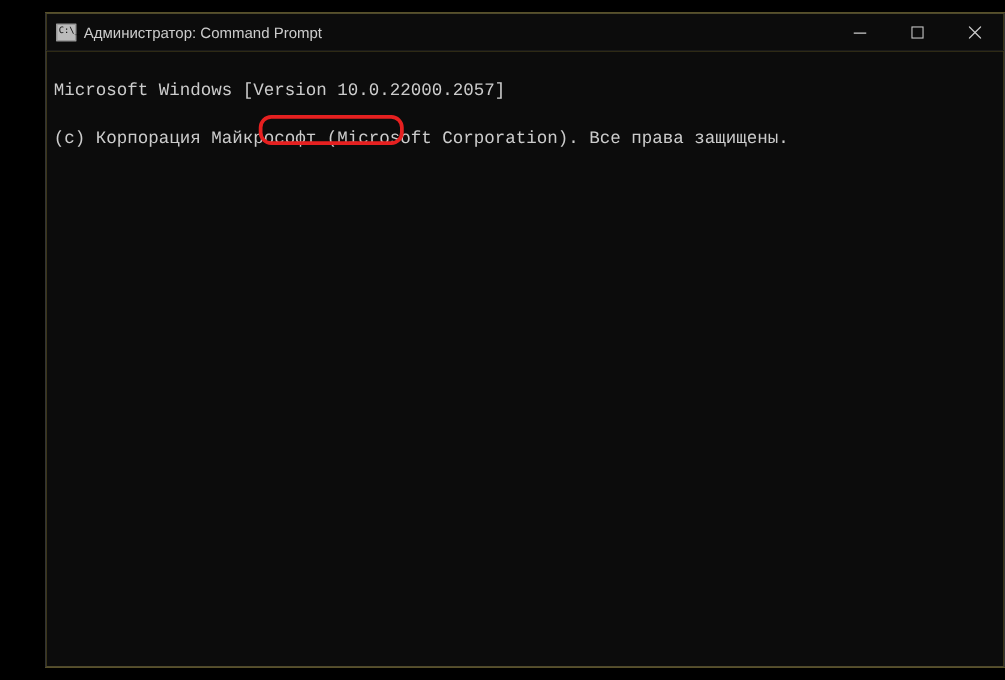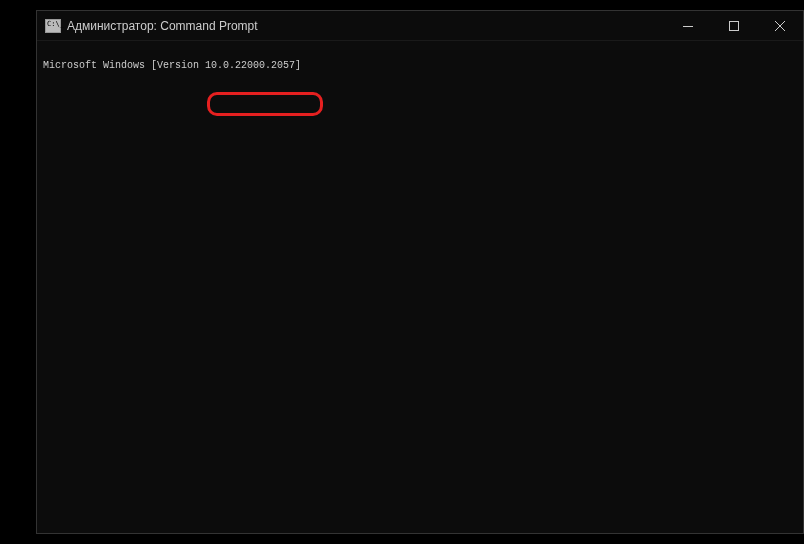--- a/index.html
+++ b/index.html
@@ -83,21 +83,21 @@
     }
     .minimize-line {
       width: 10px;
       height: 1px;
       background: #ccc;
     }
     .terminal-body {
       background: #0c0c0c;
       color: #cccccc;
       font-family: Consolas, 'Courier New', monospace;
-      font-size: 10px;
+      font-size: 14px;
       line-height: 1.35;
       padding: 4px 6px;
       height: calc(100% - 30px);
       white-space: pre;
       position: relative;
     }
     .term-line {
       display: block;
     }
     .prompt-line {
@@ -141,16 +141,17 @@
         <svg>
             <line x1="0" y1="0" x2="10" y2="10"></line>
             <line x1="10" y1="0" x2="0" y2="10"></line>
           </svg>
       </div>
     </div>
   </div>
 
   <div class="terminal-body">
 <span class="term-line">Microsoft Windows [Version 10.0.22000.2057]</span>
+<span class="term-line">(c) Корпорация Майкрософт (Microsoft Corporation). Все права защищены.</span>
 <span class="term-line"></span>
     <div class="highlight-box" style="left:170px;top:51px;width:116px;height:24px;"></div>
   </div>
 </div>
 
 </body></html>

